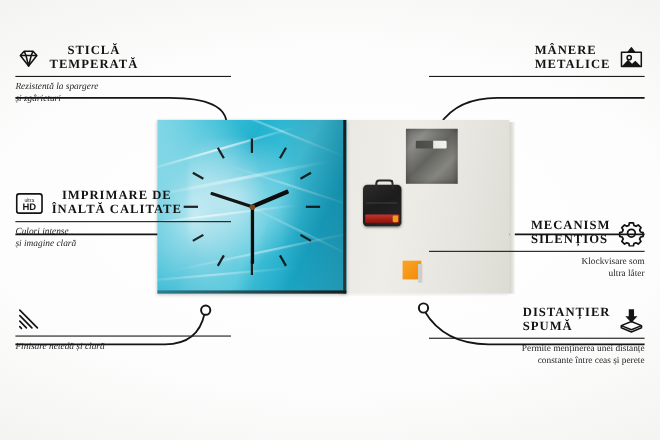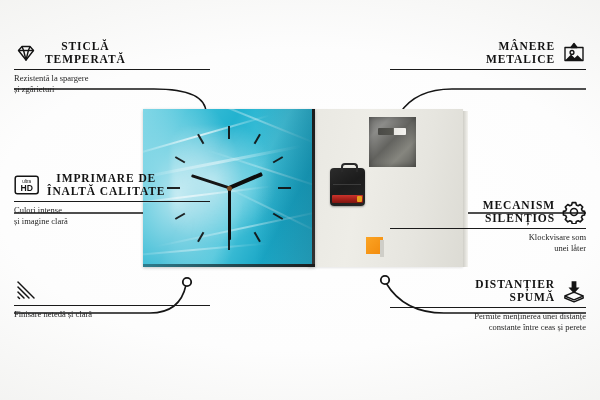--- a/index.html
+++ b/index.html
@@ -249,34 +249,34 @@
     font-family: "Liberation Serif", serif;
     font-weight: bold;
     font-size: 11.5px;
     letter-spacing: 0.9px;
     line-height: 13px;
     color: #131313;
     text-transform: uppercase;
     white-space: pre-line;
   }
   .feature.left .title { text-align: center; }
-  .feature.right .title { text-align: right; }
+  .feature.right .title { }
   .feature .rule {
     height: 1px;
     background: #1a1a1a;
     margin: 3px 0 3px 0;
   }
   .feature .desc {
     font-family: "Liberation Serif", serif;
     font-size: 8.5px;
     line-height: 10.5px;
     color: #1f1f1f;
     white-space: pre-line;
   }
-  .feature.left .desc { text-align: left; }
+  .feature.left .desc { text-align: left; font-style: italic; }
   .feature.right .desc { text-align: right; }
 
   .icon {
     width: 44px;
     height: 24px;
     flex: 0 0 24px;
     display: block;
   }
   .icon svg { display: block; }
 
@@ -446,21 +446,21 @@
 SILENȚIOS</div>
       <span class="icon">
         <svg viewBox="0 0 24 24" width="24" height="24">
           <path fill="none" stroke="#141414" stroke-width="1.6" stroke-linejoin="round" d="M10.2 2.6 h3.6 l0.5 2.3 1.9 0.8 2-1.2 2.5 2.5 -1.2 2 0.8 1.9 2.3 0.5 v3.6 l-2.3 0.5 -0.8 1.9 1.2 2 -2.5 2.5 -2-1.2 -1.9 0.8 -0.5 2.3 h-3.6 l-0.5-2.3 -1.9-0.8 -2 1.2 -2.5-2.5 1.2-2 -0.8-1.9 -2.3-0.5 v-3.6 l2.3-0.5 0.8-1.9 -1.2-2 2.5-2.5 2 1.2 1.9-0.8 Z"></path>
           <circle cx="12" cy="12" r="3.5" fill="none" stroke="#141414" stroke-width="1.6"></circle>
         </svg>
       </span>
     </div>
     <div class="rule"></div>
     <div class="desc">Klockvisare som
-unei låter</div>
+ultra låter</div>
   </div>
 
   <div class="feature right" id="f-spacer">
     <div class="head">
       <div class="title">DISTANȚIER
 SPUMĂ</div>
       <span class="icon">
         <svg viewBox="0 0 24 24" width="24" height="24">
           <path fill="#141414" d="M9.6 2.2 h4.8 v6.2 h3.1 L12 14.4 6.5 8.4 h3.1 Z"></path>
           <path fill="none" stroke="#141414" stroke-width="1.4" stroke-linejoin="round" d="M12 13.2 L21.2 17 L12 20.8 L2.8 17 Z"></path>

